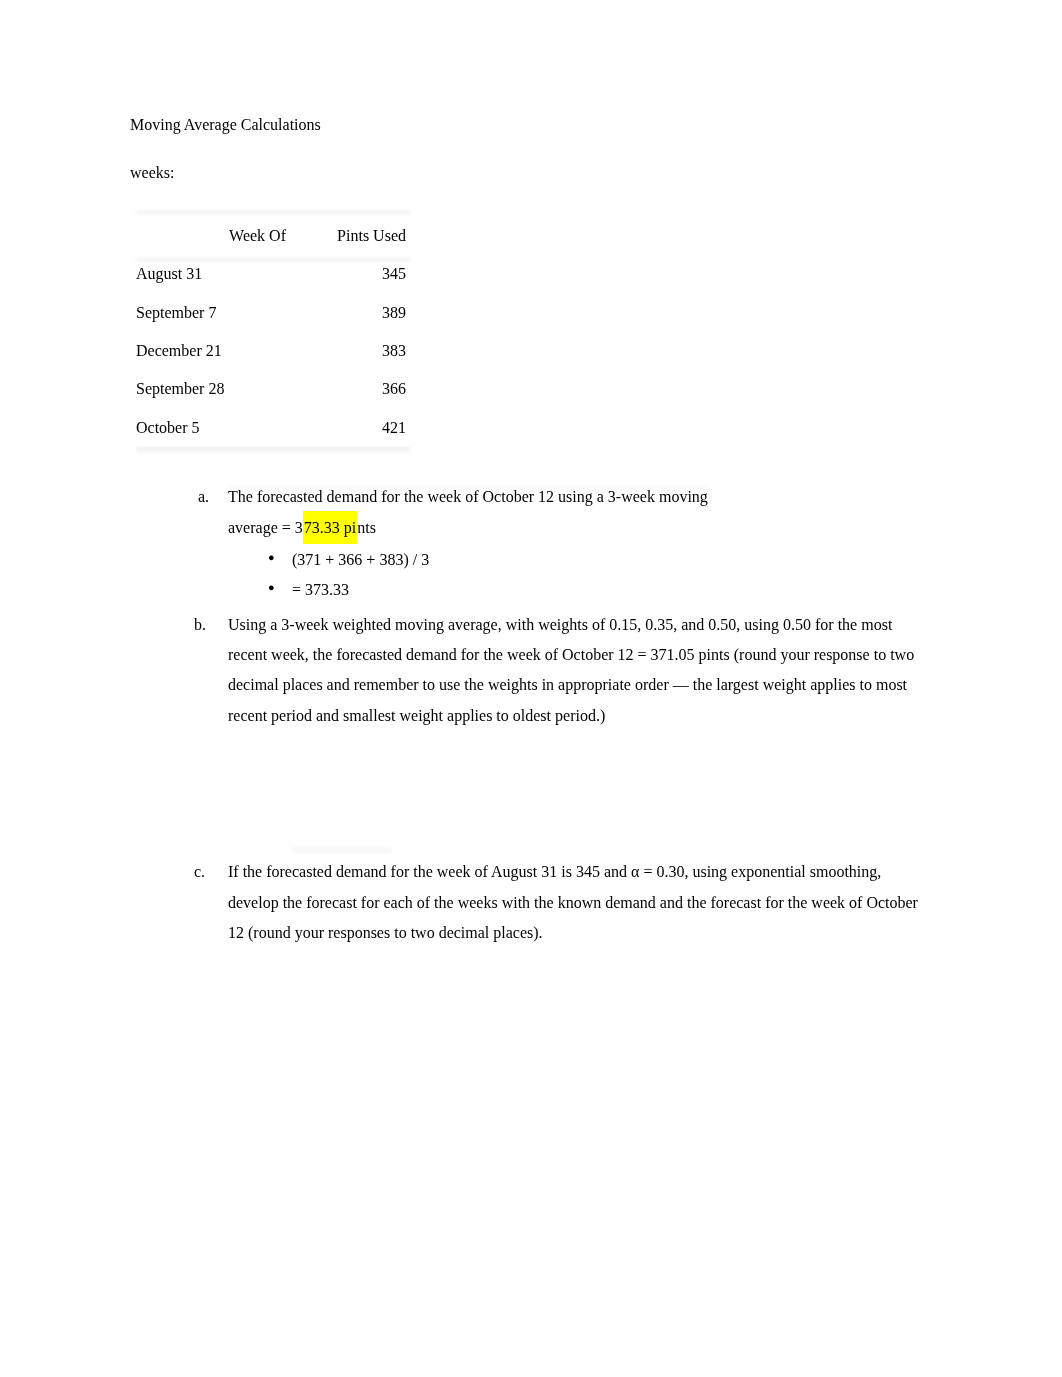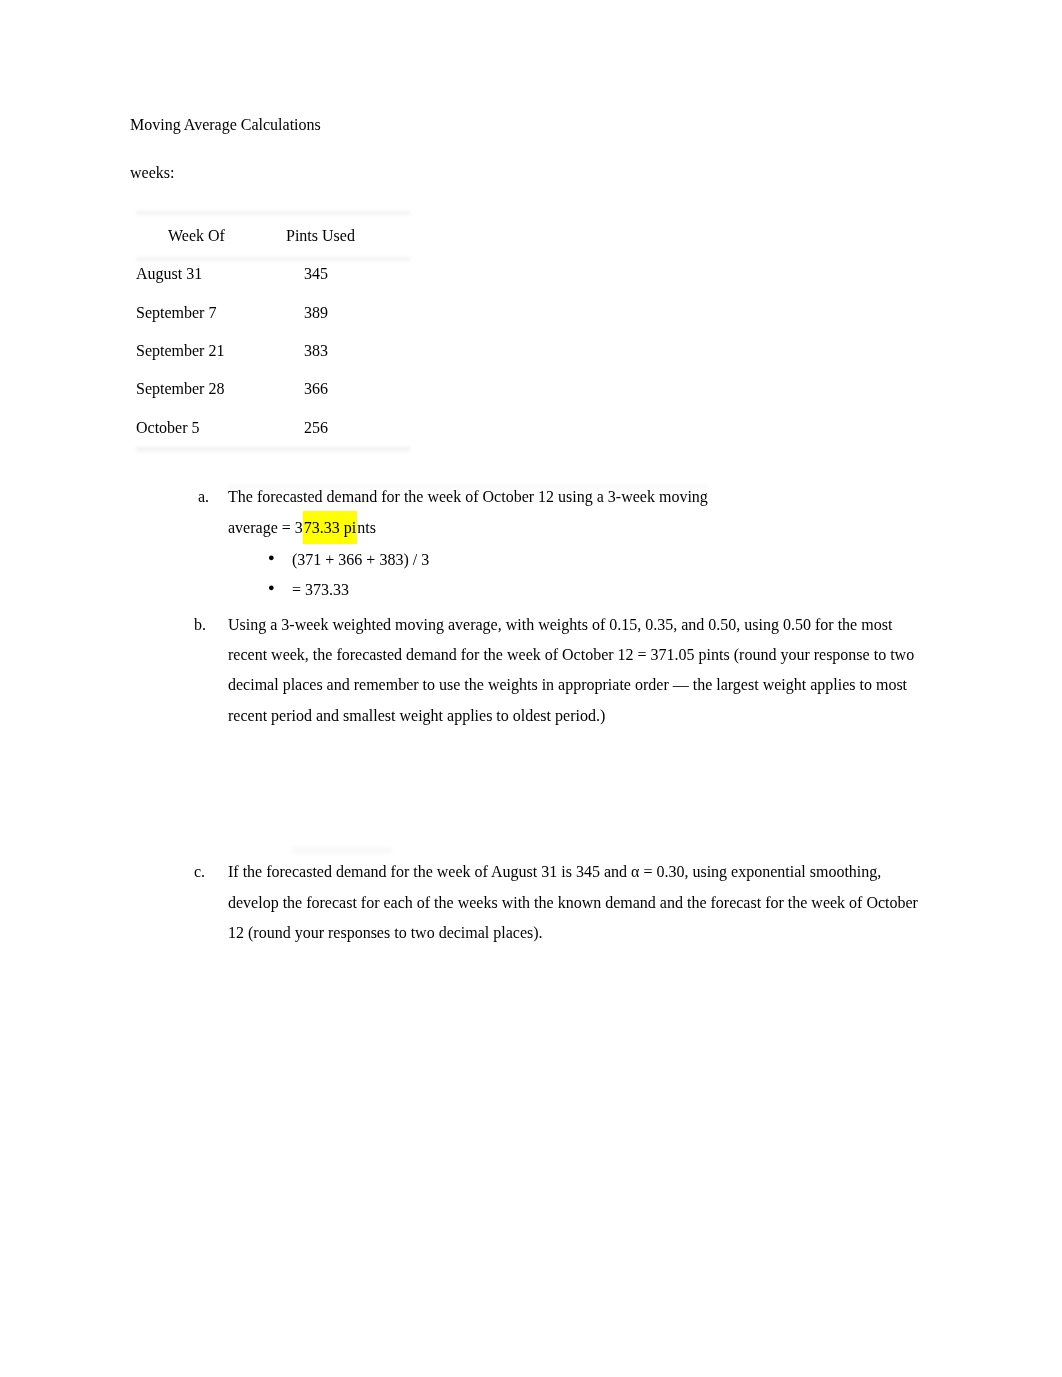--- a/index.html
+++ b/index.html
@@ -39,24 +39,25 @@
       display: table-cell;
       padding: 4px 0;
       line-height: 1.9;
     }
     .th.col1, .td.col1 {
       width: 150px;
       text-align: left;
     }
     .th.col1 {
       padding-left: 32px;
+      text-align: right;
     }
     .th.col2, .td.col2 {
       width: 120px;
-      text-align: left;
+      text-align: right;
     }
     .td.col2 {
       padding-left: 18px;
     }
     .header-gradient-top {
       height: 6px;
       width: 274px;
       background: linear-gradient(to bottom, rgba(0,0,0,0.06), rgba(0,0,0,0));
       margin-left: 6px;
       filter: blur(1.5px);
@@ -158,30 +159,30 @@
 <div class="table" style="margin-top:0;">
   <div class="tr">
     <div class="td col1">August 31</div>
     <div class="td col2">345</div>
   </div>
   <div class="tr">
     <div class="td col1">September 7</div>
     <div class="td col2">389</div>
   </div>
   <div class="tr">
-    <div class="td col1">September 21</div>
+    <div class="td col1">December 21</div>
     <div class="td col2">383</div>
   </div>
   <div class="tr">
     <div class="td col1">September 28</div>
     <div class="td col2">366</div>
   </div>
   <div class="tr">
     <div class="td col1">October 5</div>
-    <div class="td col2">256</div>
+    <div class="td col2">421</div>
   </div>
 </div>
 <div class="footer-gradient" style="margin-top:-34px;margin-bottom:28px;"></div>
 
 <div class="question-list">
 
   <div class="q-item q-a">
     <div class="q-marker">a.</div>
     <div class="q-body">
       <span class="hl-a"> The forecasted demand for the week of October 12 using a 3-week moving</span><br>

